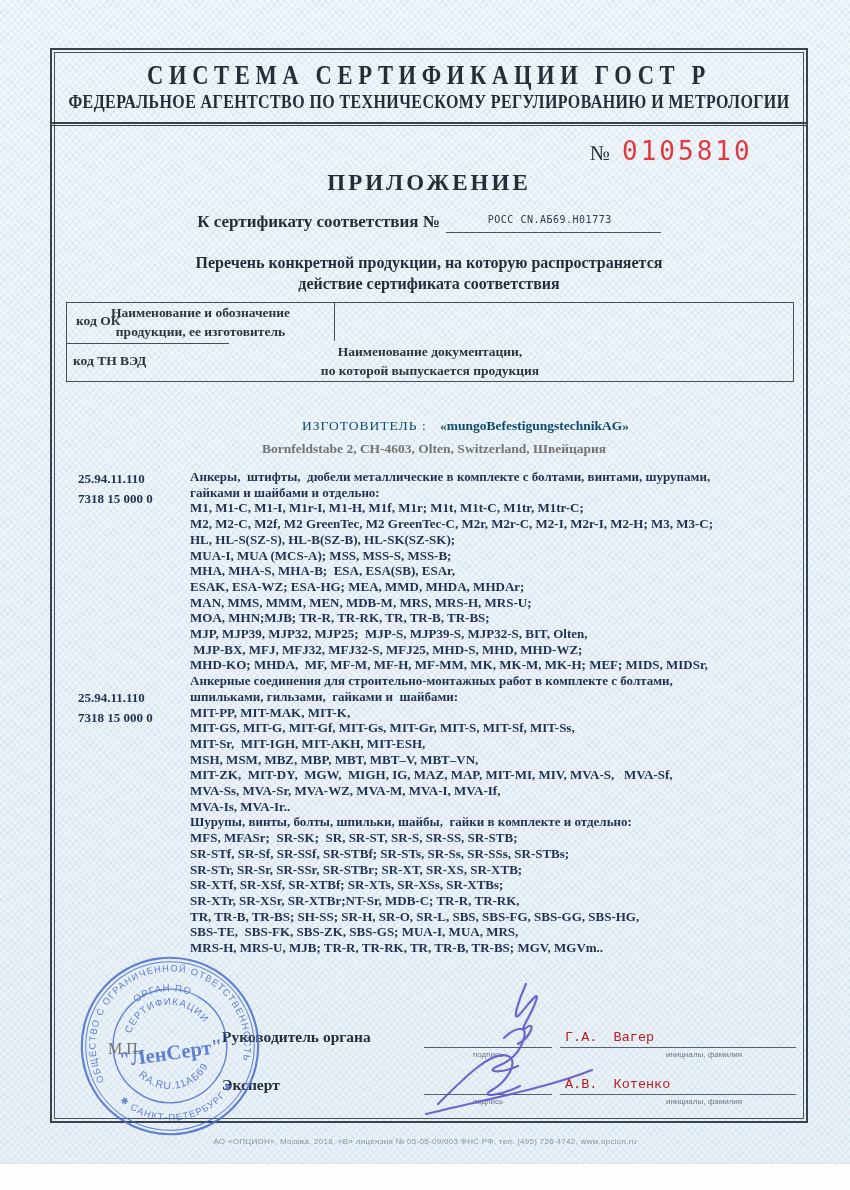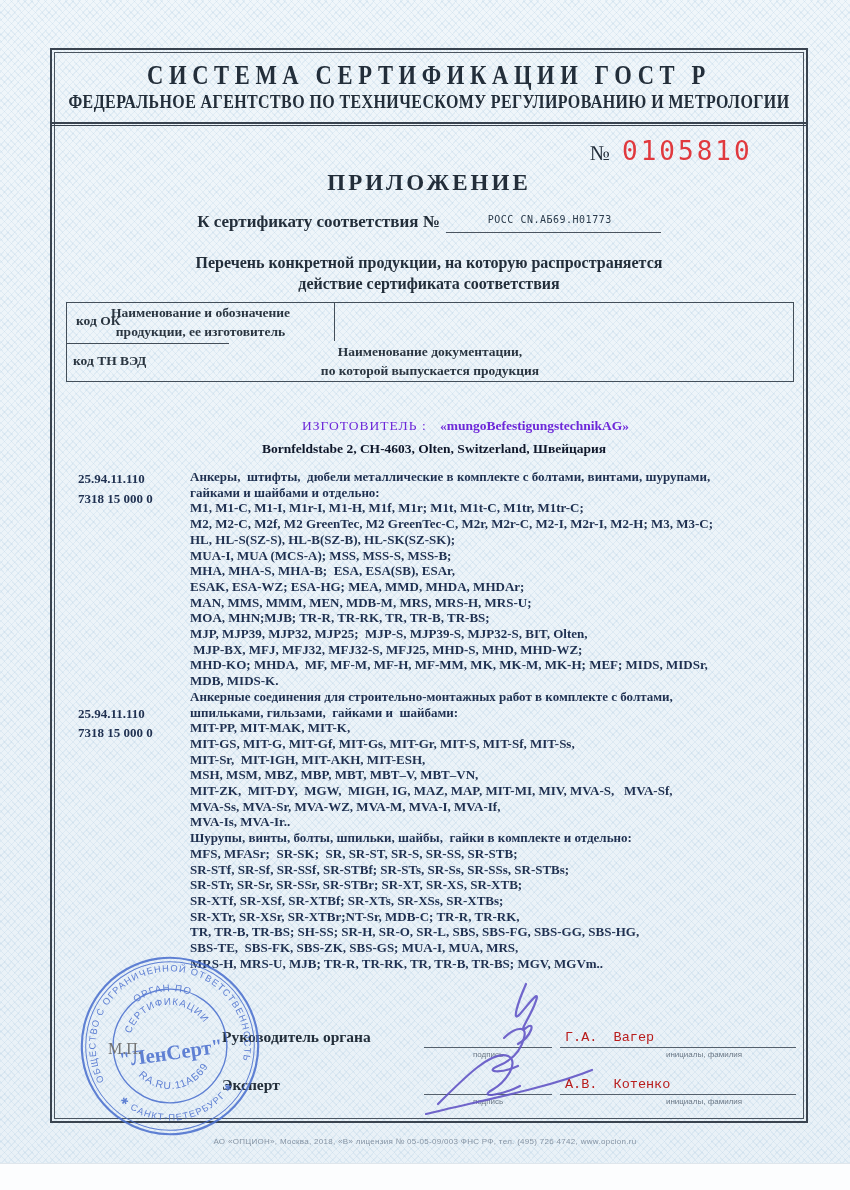--- a/index.html
+++ b/index.html
@@ -53,24 +53,24 @@
       font-size:13.5px; font-weight:600; }
   .g-col1 .c1a { position:absolute; top:10px; left:9px; }
   .g-col1 .c1line { position:absolute; top:40px; left:0; right:0; border-top:1px solid #434e59; }
   .g-col1 .c1b { position:absolute; top:50px; left:6px; }
   .g-col2 { width:268px; border-right:1px solid #434e59; }
   .g-col3 { flex:1; }
   .g-col2, .g-col3 { display:flex; flex-direction:column; justify-content:center;
       text-align:center; font-size:13.5px; font-weight:600; line-height:19px; }
 
   
-  .mfr1 { position:absolute; top:368px; left:250px; font-size:13.5px; color:#6d28d9; }
+  .mfr1 { position:absolute; top:368px; left:250px; font-size:13.5px; color:#0c4a6e; }
   .mfr-label { letter-spacing:1px; }
   .mfr-name { font-weight:bold; margin-left:10px; }
-  .mfr2 { position:absolute; top:391px; left:210px; font-size:13.5px; font-weight:bold; color:#0f172a; }
+  .mfr2 { position:absolute; top:391px; left:210px; font-size:13.5px; font-weight:bold; color:#737373; }
 
   .products { position:absolute; top:419px; left:0; width:742px; }
   .pblock { display:flex; }
   .pcodes { width:138px; padding-left:26px; font-size:13px; font-weight:bold;
       color:#1f3050; line-height:19.5px; white-space:nowrap; }
   .pblock2 .pcodes { padding-top:15px; }
   .plines { flex:1; }
   .pline { font-size:13px; font-weight:bold; color:#1f3050; line-height:15.7px;
       white-space:pre-wrap; }
 
@@ -155,21 +155,20 @@
             <div class="pline">M2, M2-C, M2f, M2 GreenTec, M2 GreenTec-C, M2r, M2r-C, M2-I, M2r-I, M2-H; M3, M3-C;</div>
             <div class="pline">HL, HL-S(SZ-S), HL-B(SZ-B), HL-SK(SZ-SK);</div>
             <div class="pline">MUA-I, MUA (MCS-A); MSS, MSS-S, MSS-B;</div>
             <div class="pline">MHA, MHA-S, MHA-B;  ESA, ESA(SB), ESAr,</div>
             <div class="pline">ESAK, ESA-WZ; ESA-HG; MEA, MMD, MHDA, MHDAr;</div>
             <div class="pline">MAN, MMS, MMM, MEN, MDB-M, MRS, MRS-H, MRS-U;</div>
             <div class="pline">MOA, MHN;MJB; TR-R, TR-RK, TR, TR-B, TR-BS;</div>
             <div class="pline">MJP, MJP39, MJP32, MJP25;  MJP-S, MJP39-S, MJP32-S, BIT, Olten,</div>
             <div class="pline"> MJP-BX, MFJ, MFJ32, MFJ32-S, MFJ25, MHD-S, MHD, MHD-WZ;</div>
             <div class="pline">MHD-KO; MHDA,  MF, MF-M, MF-H, MF-MM, MK, MK-M, MK-H; MEF; MIDS, MIDSr,</div>
-            <div class="pline">MDB, MIDS-K.</div>
           </div>
       </div>
       <div class="pblock pblock2">
         <div class="pcodes">
           <div>25.94.11.110</div>
           <div>7318 15 000 0</div>
         </div>
         <div class="plines">
             <div class="pline">Анкерные соединения для строительно-монтажных работ в комплекте с болтами,</div>
             <div class="pline">шпильками, гильзами,  гайками и  шайбами:</div>

